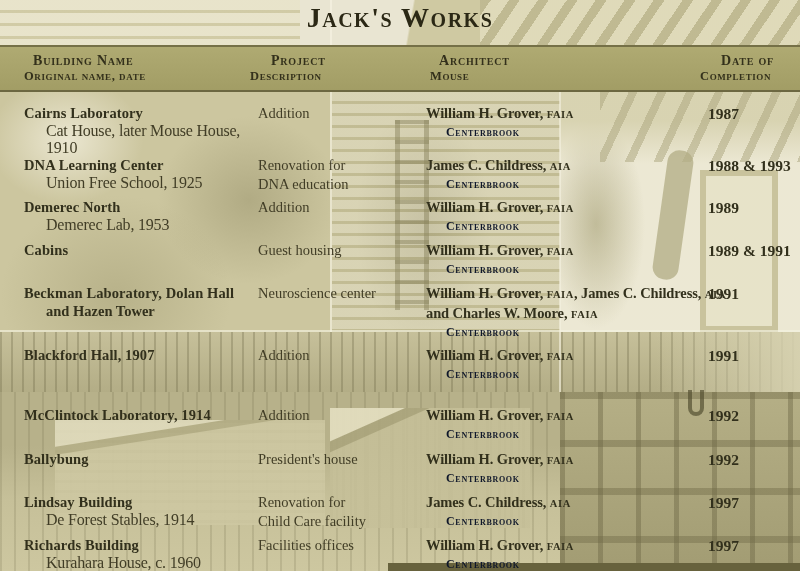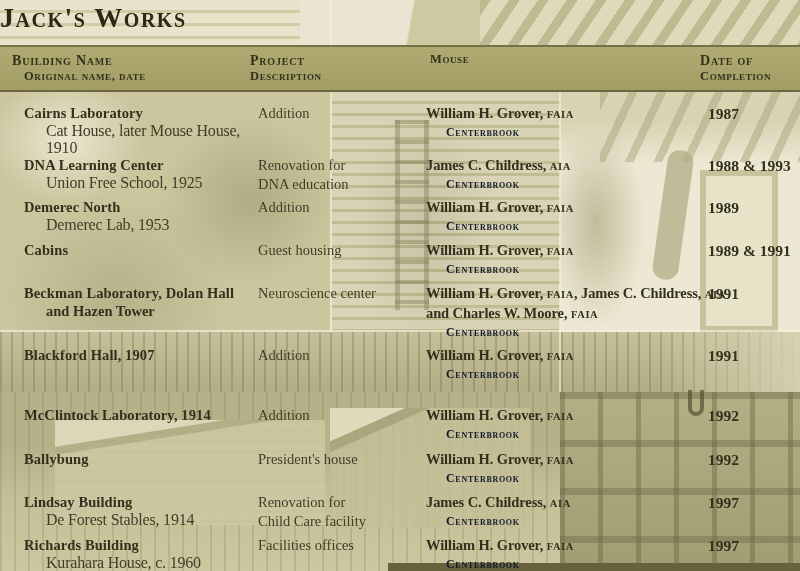--- a/index.html
+++ b/index.html
@@ -71,33 +71,33 @@
       repeating-linear-gradient(180deg, rgba(120,114,78,.5) 0 7px, transparent 7px 48px),
       linear-gradient(180deg, #b5af86, #a29c73); }
   .ph-hook { left:688px; top:390px; width:16px; height:26px;
     border:4px solid rgba(85,80,50,.7); border-top:none; border-radius:0 0 12px 12px; }
   .ph-bottomstrip { left:388px; top:563px; width:412px; height:8px; background:#67623d; }
   .seam-v1 { left:330px; top:0; width:2px; height:332px; background:rgba(245,242,225,.7); }
   .seam-v2 { left:559px; top:92px; width:2px; height:300px; background:rgba(245,242,225,.6); }
   .seam-h1 { left:0; top:330px; width:800px; height:2px; background:rgba(245,242,225,.65); }
   
   .title {
-    position:absolute; top:2px; left:0; width:100%; 
+    position:absolute; top:2px; left:0; width:100%; text-align:center;
     font-variant:small-caps; font-weight:600; font-size:28px; letter-spacing:1.5px;
     color:#2b2815;
   }
   
   .band {
     position:absolute; left:0; top:45px; width:800px; height:47px;
     background:linear-gradient(180deg,#afaa72,#a29d65);
     border-top:2px solid #757047; border-bottom:2px solid #6c6741;
     display:grid; grid-template-columns:238px 168px 282px 104px;
     padding:5px 0 0 12px; color:#33301b;
   }
-  .hc-l1 { font-variant:small-caps; font-weight:700; font-size:14px; letter-spacing:.8px; line-height:17px; }
+  .hc-l1 { font-variant:small-caps; font-weight:700; font-size:14px; letter-spacing:.8px; line-height:17px;margin-left:21px; }
   .hc-l2 { font-variant:small-caps; font-weight:600; font-size:12.5px; letter-spacing:.6px; line-height:15px; }
   .ind12 { padding-left:12px; }
   
   .content { position:absolute; left:8px; top:92px; width:800px; bottom:0; padding:12px 0 0 16px; }
   .row { display:grid; grid-template-columns:234px 168px 282px 100px; align-items:start; }
   .row:nth-of-type(1){min-height:47px}
   .row:nth-of-type(2){min-height:42px}
   .row:nth-of-type(3){min-height:43px}
   .row:nth-of-type(4){min-height:43px}
   .row:nth-of-type(5){min-height:62px}
@@ -150,20 +150,21 @@
   <div class="band">
     <div>
       <div class="hc-l1">Building Name</div>
       <div class="hc-l2 ind12">Original name, date</div>
     </div>
     <div>
       <div class="hc-l1">Project</div>
       <div class="hc-l2">Description</div>
     </div>
     <div>
+      <div class="hc-l1">Architect</div>
       <div class="hc-l2 ind12">Mouse</div>
     </div>
     <div>
       <div class="hc-l1">Date of</div>
       <div class="hc-l2">Completion</div>
     </div>
   </div>
 
   <div class="content">
 

